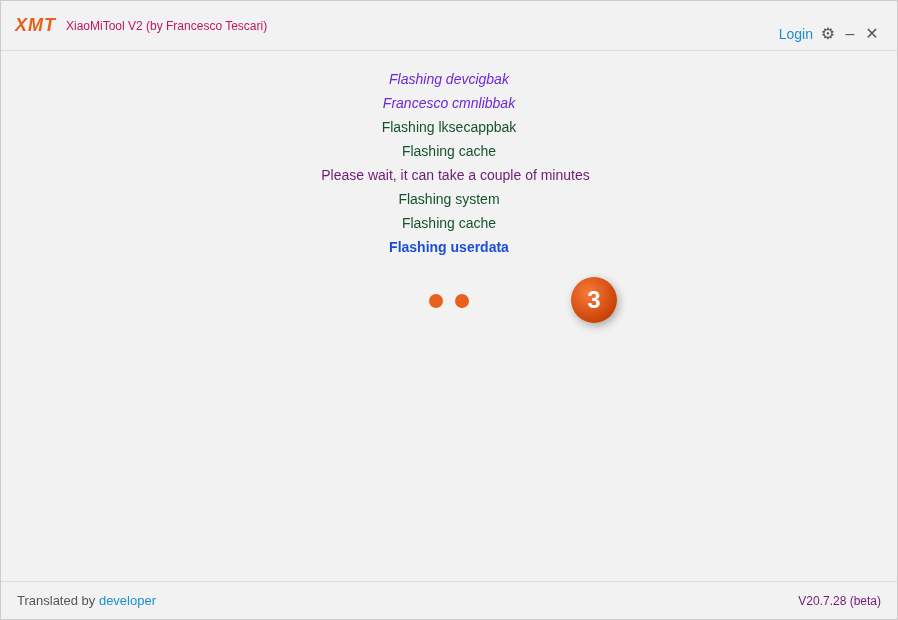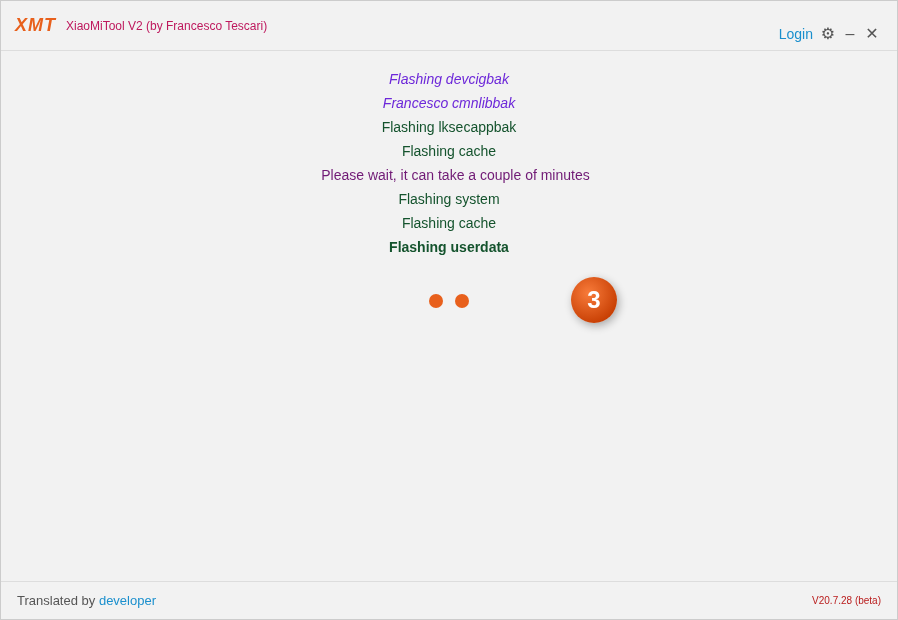--- a/index.html
+++ b/index.html
@@ -109,21 +109,21 @@
     .log-item.dimmed {
       color: #6d28d9;
       font-style: italic;
     }
 
     .log-item.normal {
       color: #14532d;
     }
 
     .log-item.bold {
-      color: #14532d;
+      color: #1d4ed8;
       font-weight: bold;
     }
 
     .log-item.italic-gray {
       color: #701a75;
       font-style: normal;
       padding-left: 13px;
     }
 
     
@@ -179,22 +179,22 @@
       color: #555;
     }
 
     .translated-link {
       color: #1a8fcd;
       text-decoration: none;
     }
 
     .version-text {
       margin-left: auto;
-      font-size: 10px;
-      color: #b91c1c;
+      font-size: 12px;
+      color: #701a75;
     }
   </style>
 </head>
 <body>
 
 <div class="window">
 
   <div class="titlebar">
     <span class="xmt-logo">XMT</span>
     <span class="app-title">XiaoMiTool V2 (by Francesco Tescari)</span>

